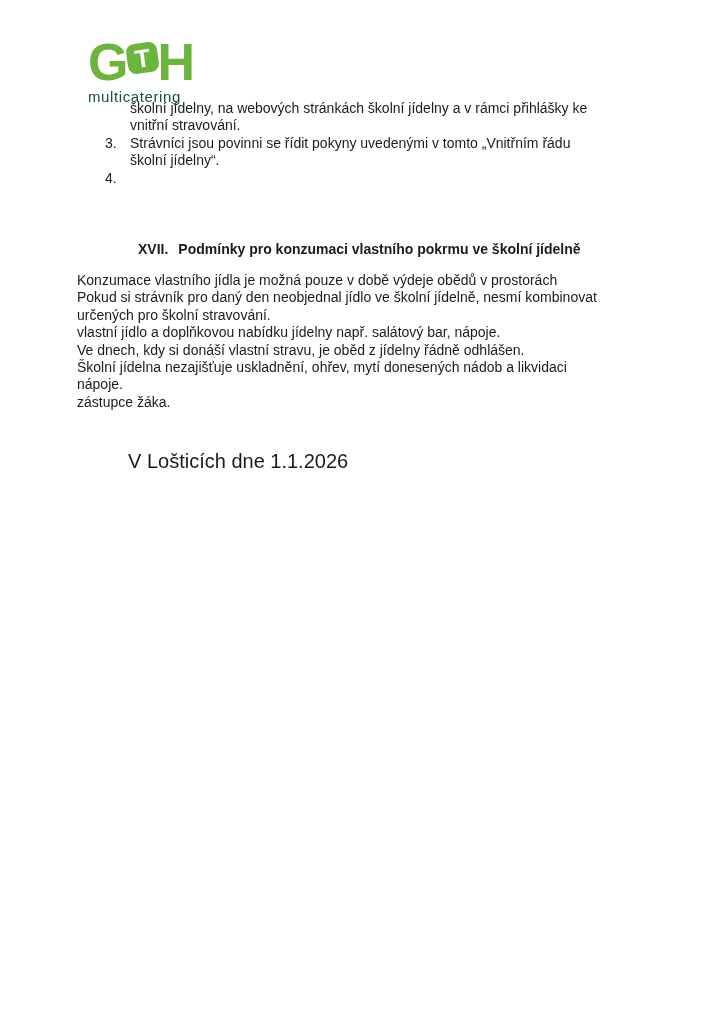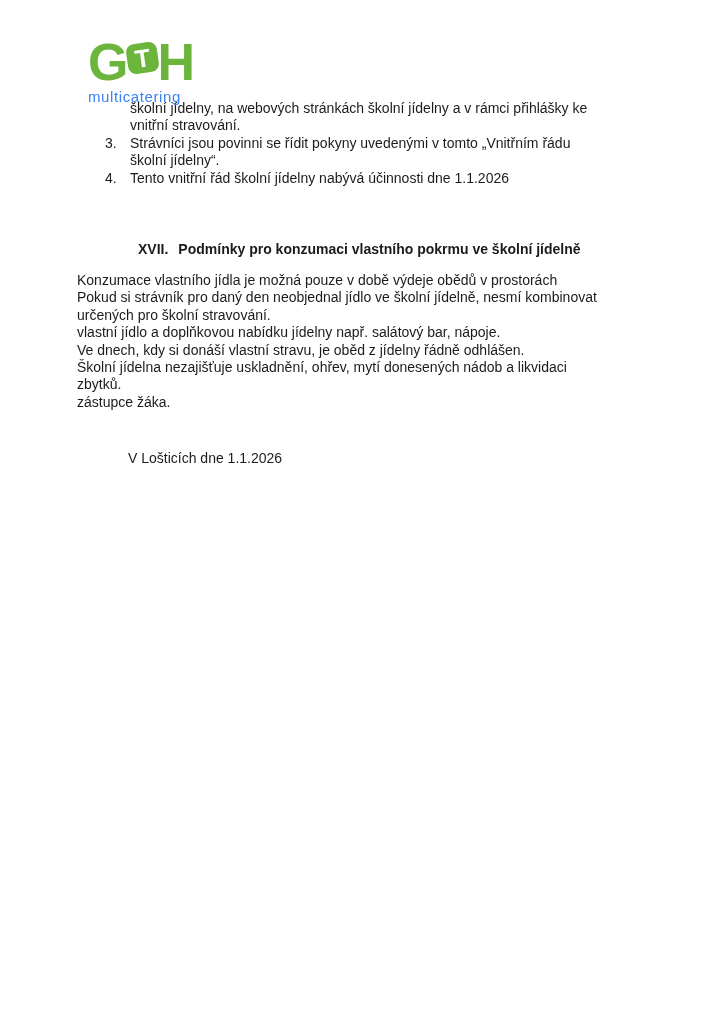--- a/index.html
+++ b/index.html
@@ -31,21 +31,21 @@
     border-radius: 8px;
     transform: rotate(-8deg);
     display: flex; align-items: center; justify-content: center;
     z-index: 1;
   }
   .logo-t { color: #ffffff; font-weight: 700; font-size: 25px; line-height: 25px; }
   .logo-sub {
     margin-top: 4px;
     font-size: 15px;
     letter-spacing: 0.6px;
-    color: #3b82f6;
+    color: #14532d;
   }
 
   
   .list-block {
     position: absolute; left: 105px; top: 100px;
     font-size: 14px; line-height: 17.4px;
   }
   .list-row { display: flex; }
   .list-num { width: 25px; flex: 0 0 25px; }
   .list-text { white-space: nowrap; }
@@ -62,21 +62,21 @@
   
   .body-block {
     position: absolute; left: 77px; top: 272px;
     font-size: 14px; line-height: 17.4px;
   }
   .body-line { white-space: nowrap; }
 
   
   .date-line {
     position: absolute; left: 128px; top: 450px;
-    font-size: 14px; white-space: nowrap;
+    font-size: 20px; white-space: nowrap;
   }
   .signature-line {
     position: absolute; left: 135px; top: 525px;
     font-size: 14px; white-space: nowrap;
   }
 </style>
 </head>
 <body>
 
 <div class="page">
@@ -109,21 +109,20 @@
         <span class="list-text">Strávníci jsou povinni se řídit pokyny uvedenými v tomto „Vnitřním řádu</span>
       </div>
 
       <div class="list-row">
         <span class="list-num"></span>
         <span class="list-text">školní jídelny“.</span>
       </div>
 
       <div class="list-row">
         <span class="list-num">4.</span>
-        <span class="list-text">Tento vnitřní řád školní jídelny nabývá účinnosti dne 1.1.2026</span>
       </div>
     </div>
 
   <div class="heading">
     <span class="heading-number">XVII.</span>
     <span class="heading-title">Podmínky pro konzumaci vlastního pokrmu ve školní jídelně</span>
   </div>
 
   <div class="body-block">
 
@@ -132,21 +131,21 @@
       <div class="body-line">Pokud si strávník pro daný den neobjednal jídlo ve školní jídelně, nesmí kombinovat</div>
 
       <div class="body-line">určených pro školní stravování.</div>
 
       <div class="body-line">vlastní jídlo a doplňkovou nabídku jídelny např. salátový bar, nápoje.</div>
 
       <div class="body-line">Ve dnech, kdy si donáší vlastní stravu, je oběd z jídelny řádně odhlášen.</div>
 
       <div class="body-line">Školní jídelna nezajišťuje uskladnění, ohřev, mytí donesených nádob a likvidaci</div>
 
-      <div class="body-line">zbytků.</div>
+      <div class="body-line">nápoje.</div>
 
 
       <div class="body-line">zástupce žáka.</div>
     </div>
 
   <div class="date-line">V Lošticích dne 1.1.2026</div>
 
 
 </div>
 

